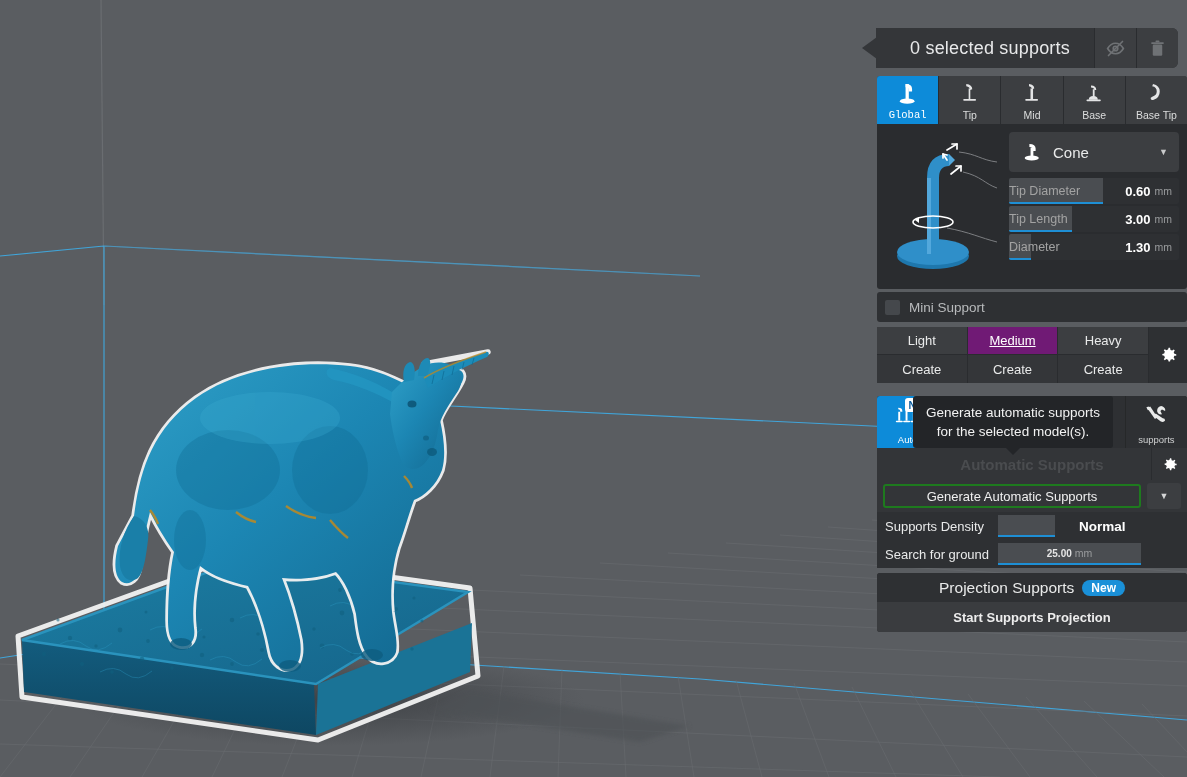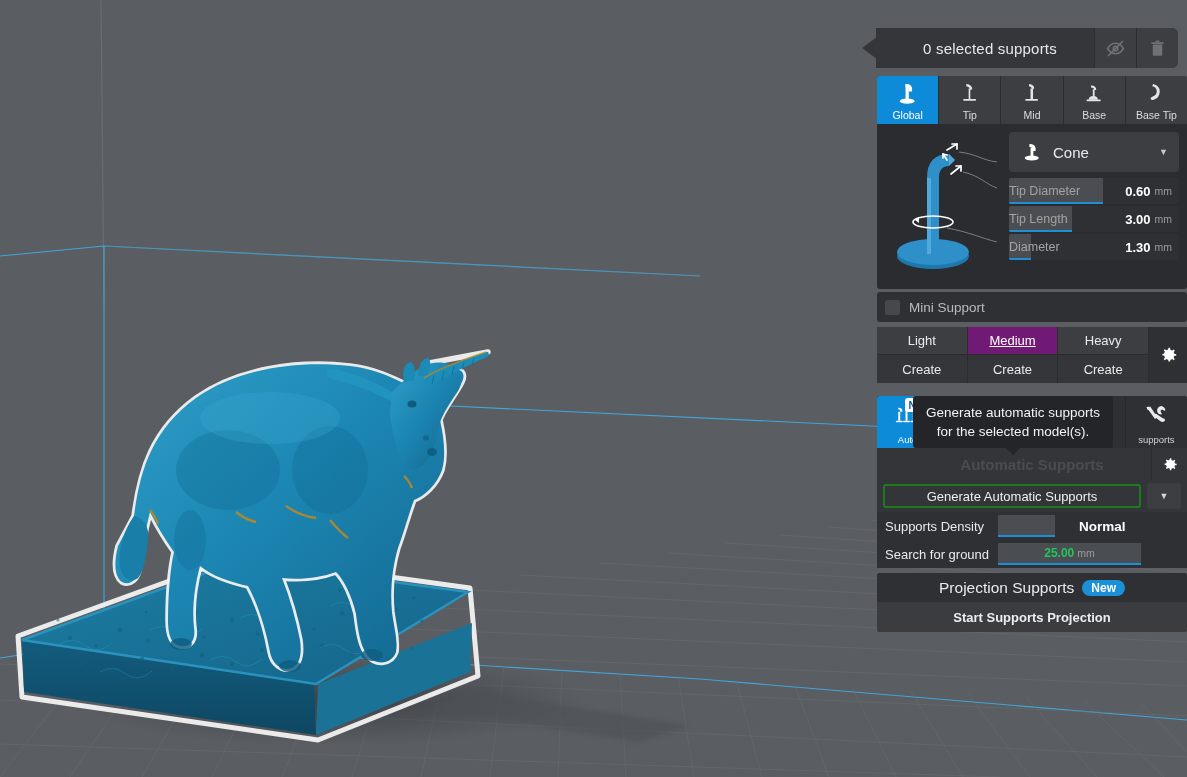--- a/index.html
+++ b/index.html
@@ -34,40 +34,40 @@
   }
   .hdr-notch {
     position: absolute; left: 0px; top: 9px;
     width: 0; height: 0;
     border-top: 11px solid transparent;
     border-bottom: 11px solid transparent;
     border-right: 15px solid #343639;
   }
   .hdr-title {
     flex: 1; text-align: center; color: #e8e9ea;
-    font-size: 15px; letter-spacing: .2px; padding-left: 10px;
+    font-size: 18px; letter-spacing: .2px; padding-left: 10px;
   }
   .hdr-btn {
     width: 42px; height: 40px; display: flex; align-items: center;
     justify-content: center; border-left: 1px solid #2a2c2f;
     background: #3c3e41;
   }
   .hdr-btn:last-child { border-radius: 0 6px 6px 0; }
 
   
   .card { position: absolute; left: 15px; background: #2e3033; border-radius: 3px; }
 
   
   #type-tabs { top: 48px; width: 310px; height: 48px; display: flex;
                background: #3c3e41; border-radius: 3px 3px 0 0; overflow: hidden; }
   .ttab { flex: 1; position: relative; display: flex; flex-direction: column;
           align-items: center; justify-content: flex-end; padding-bottom: 3px;
           border-right: 1px solid #2a2c2f; background: #3c3e41; }
   .ttab:last-child { border-right: none; }
-  .ttab.active { background: #0d8bd9; }
+  .ttab.active { background: #0d8bd9; font-family: Liberation Mono, monospace; }
   .ttab .glyph { position: absolute; top: 3px; left: 0; right: 0; height: 28px;
                  display: flex; align-items: center; justify-content: center; }
   .ttab .tlabel { font-size: 10.5px; color: #dcdddd; }
   .ttab.active .tlabel { color: #ffffff; }
 
   
   #preview-card { top: 96px; width: 310px; height: 165px; background: #2a2c2f;
                   border-radius: 0 0 3px 3px; }
   #preview-img { position: absolute; left: 8px; top: 6px; width: 118px; height: 152px; }
   .param-col { position: absolute; left: 132px; top: 8px; width: 170px; }
@@ -152,21 +152,21 @@
   }
   #gen-arrow { width: 34px; height: 26px; display: flex; align-items: center;
                justify-content: center; background: #3c3e41; border-radius: 3px;
                margin-left: 6px; color: #d5d6d7; font-size: 9px; }
 
   .srow { height: 28px; background: #2e3033; display: flex; align-items: center; }
   .srow .slabel { color: #e9eaea; font-size: 13px; padding-left: 8px; width: 121px; }
   .sfield { position: relative; height: 22px; display: flex; align-items: center;
             justify-content: center; }
   .sfill { background: #4a4d51; border-bottom: 2px solid #1e8fd5; height: 22px; }
-  .snum { color: #22c55e; font-size: 12px; font-weight: bold; }
+  .snum { color: #e5e5e5; font-size: 10px; font-weight: bold; }
   .sunit { color: #9a9c9e; font-size: 10.5px; padding-left: 3px; }
   .stext { color: #ffffff; font-size: 13.5px; font-weight: bold; padding-left: 24px; }
 
   
   #proj-card { top: 545px; width: 310px; border-radius: 3px; overflow: hidden; }
   #proj-hdr { height: 29px; background: #2e3033; display: flex; align-items: center;
               justify-content: center; gap: 8px; }
   #proj-hdr .t { color: #e9eaea; font-size: 15.5px; }
   #proj-hdr .badge { background: #1a90d8; color: #fff; font-size: 12px; font-weight: bold;
                      border-radius: 9px; padding: 1px 9px; }

